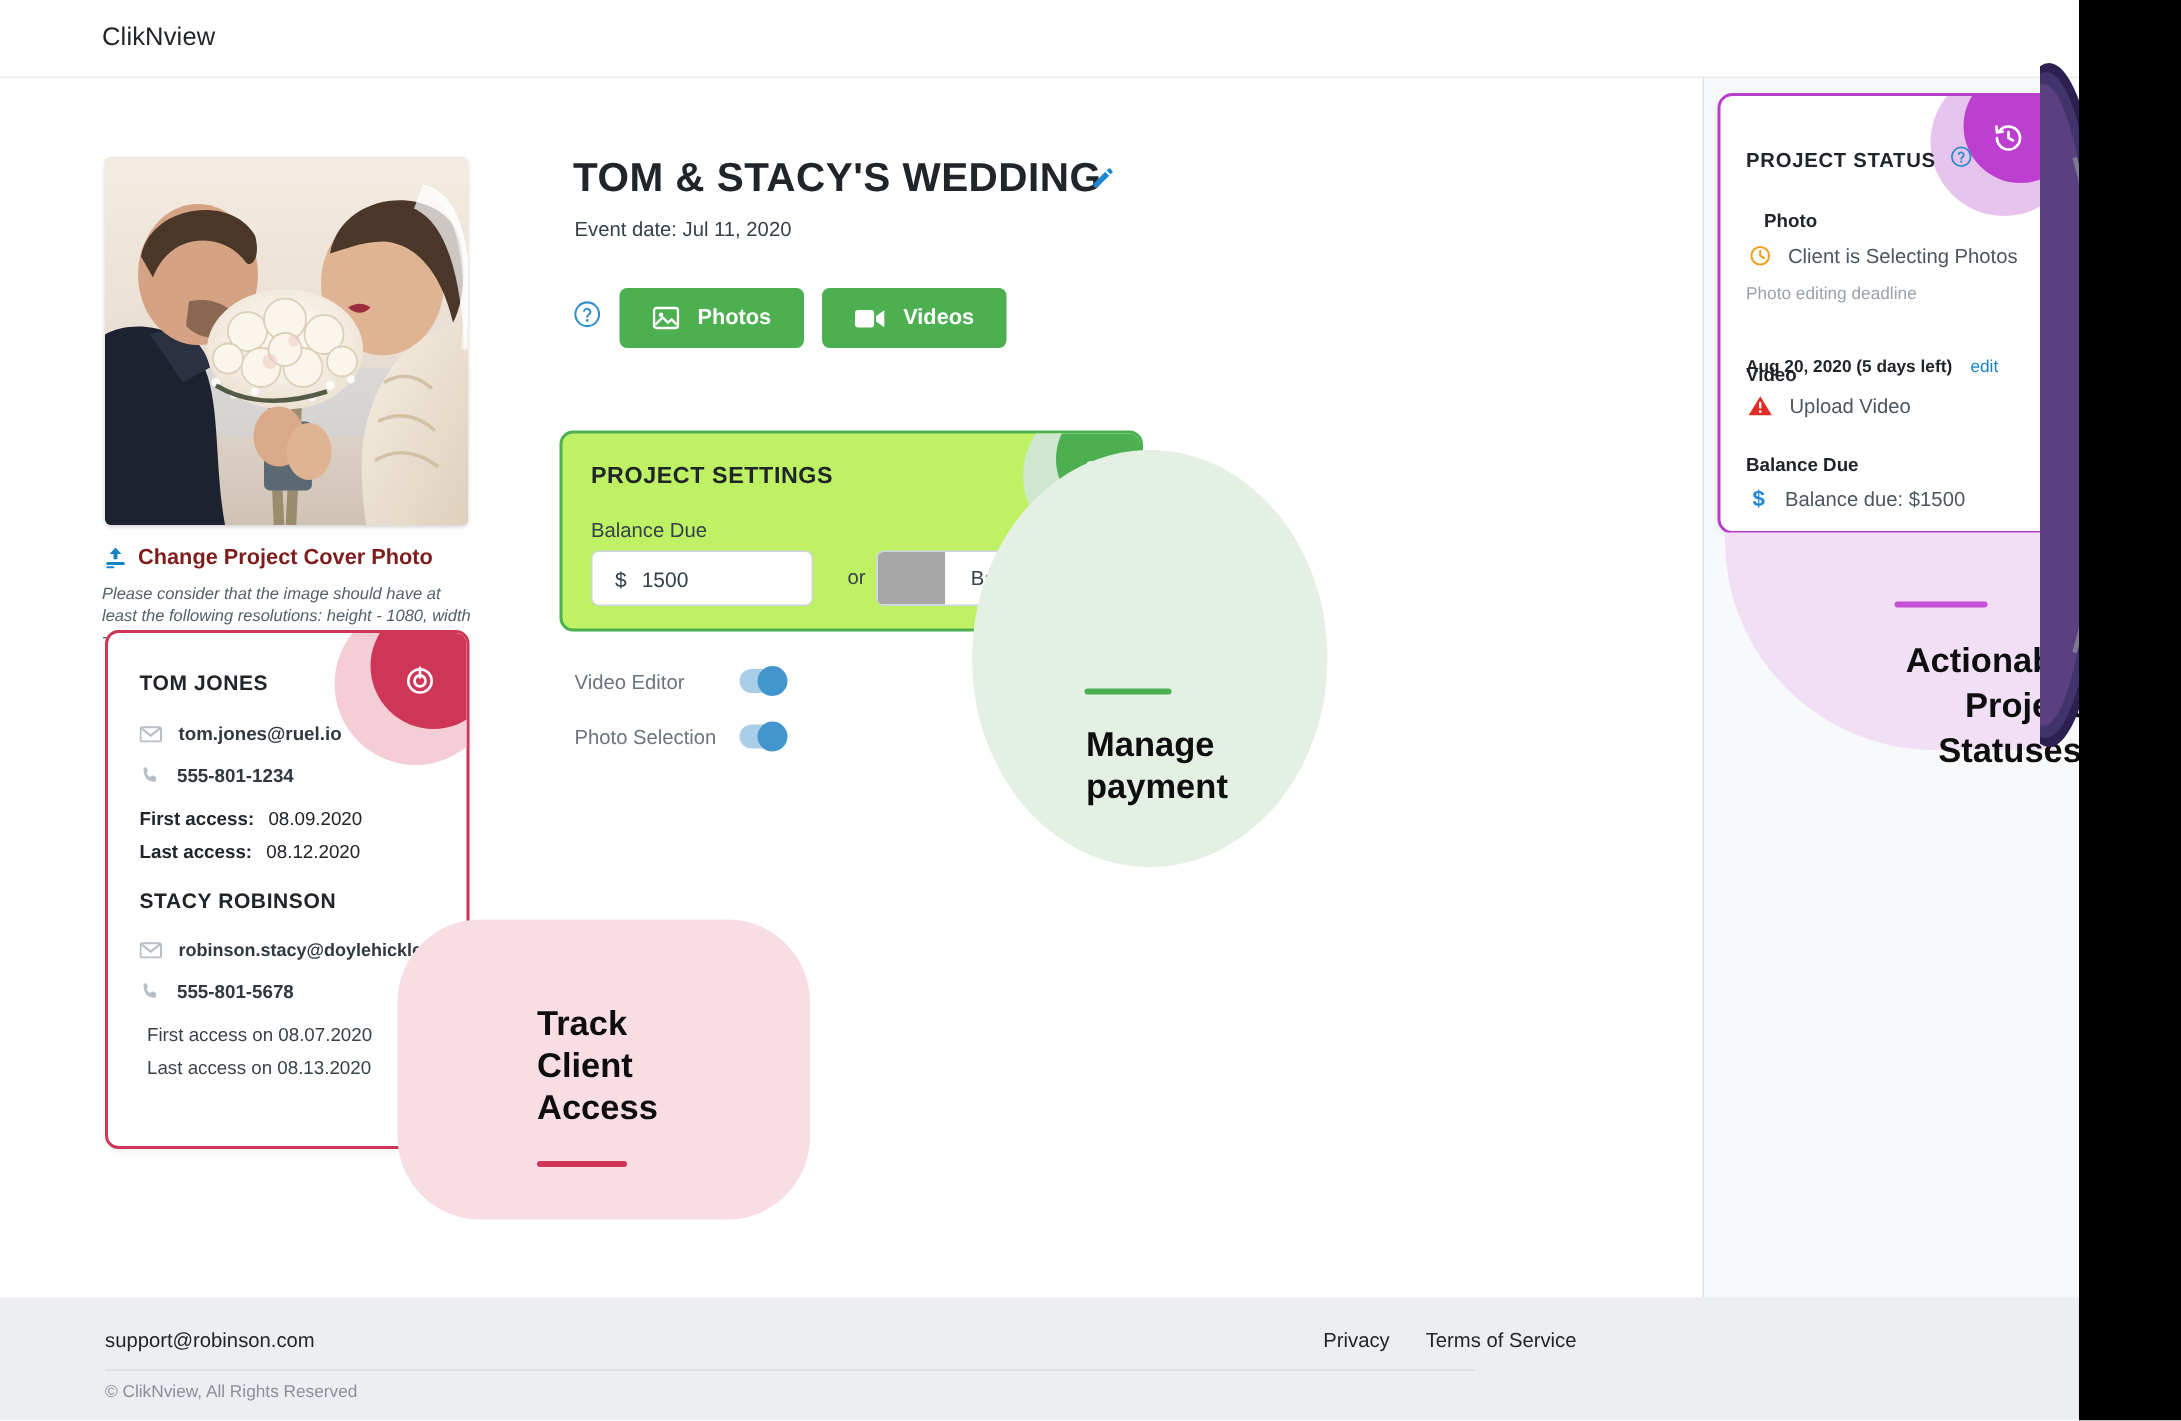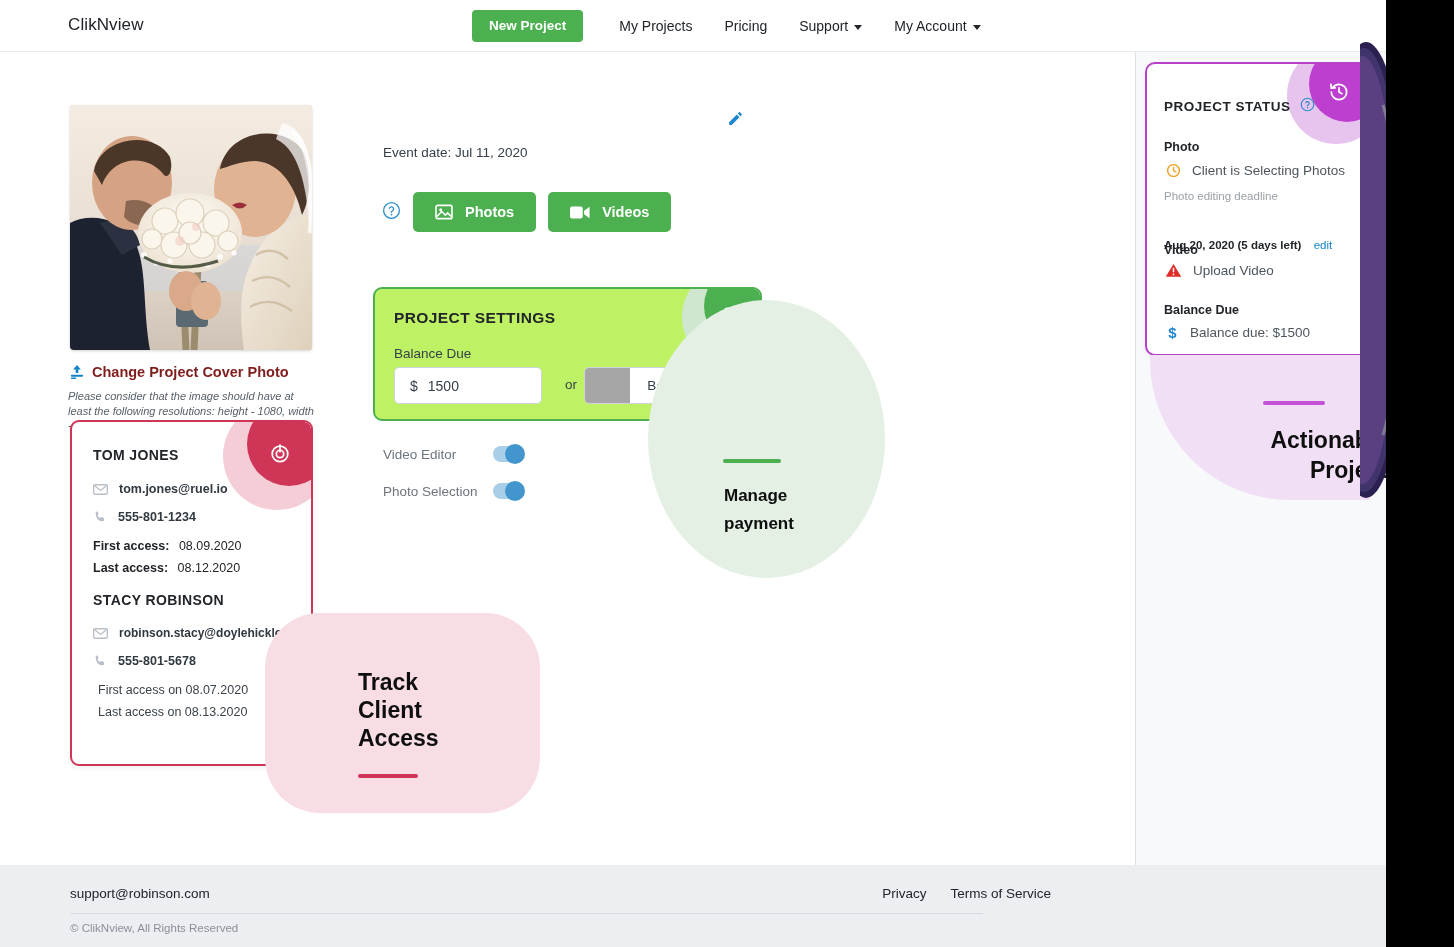--- a/index.html
+++ b/index.html
@@ -157,27 +157,20 @@
   .footer-rule { position:absolute; left:70px; top:913px; width:913px; height:1px; background:#d8dbe0;}
   .footer-copy { position:absolute; left:70px; top:922px; font-size:11.5px; color:#8a9099;}
 </style>
 </head>
 <body>
 
 <div id="root">
 
   <div class="navbar">
     <div class="brand">ClikNview</div>
-    <div class="nav-center">
-      <button class="btn-newproject">New Project</button>
-      <a class="nav-link first">My Projects</a>
-      <a class="nav-link">Pricing</a>
-      <a class="nav-link"><span>Support</span><i class="caret"></i></a>
-      <a class="nav-link"><span>My Account</span><i class="caret"></i></a>
-    </div>
   </div>
 
   <div class="main-col"></div>
   <div class="side-col"></div>
 
   <div class="blob blob-pay"></div>
   <div class="blob blob-track"></div>
   <div class="blob blob-status2"></div>
 
   <div class="cover">
@@ -305,20 +298,21 @@
     <div class="cc-row" style="position:absolute; left:21px; top:232px;">
       <svg width="14" height="14" viewBox="0 0 24 24" fill="#b8bfc6">
           <path d="M6.6 2.5c.8 0 1.4.5 1.7 1.2l1 2.4c.3.7.1 1.5-.5 1.9l-1 .8c1 2.1 2.6 3.8 4.8 4.8l.8-1c.5-.6 1.3-.8 2-.5l2.4 1c.7.3 1.2 1 1.2 1.7v2.3c0 1.1-.9 2-2 2C9.3 19.1 4.9 14.7 4.6 4.5c0-1.1.9-2 2-2z"></path>
         </svg>
       <span>555-801-5678</span>
     </div>
     <div class="cc-meta-light" style="position:absolute; left:26px; top:261px;">First access on 08.07.2020</div>
     <div class="cc-meta-light" style="position:absolute; left:26px; top:283px;">Last access on 08.13.2020</div>
   </div>
 
+  <div class="proj-title">TOM &amp; STACY'S WEDDING</div>
   <div class="edit-pencil">
     <svg width="17" height="17" viewBox="0 0 24 24" fill="#1e87cf">
       <path d="M3 17.3V21h3.7L17.6 10.1l-3.7-3.7L3 17.3zM20.7 7c.4-.4.4-1 0-1.4l-2.3-2.3a1 1 0 00-1.4 0l-1.8 1.8 3.7 3.7L20.7 7z"></path>
     </svg>
   </div>
   <div class="event-date">Event date: Jul 11, 2020</div>
 
   <div class="media-row">
     <span class="help-circle">
       <svg width="19" height="19" viewBox="0 0 24 24" fill="none" stroke="#2e8ecb" stroke-width="1.7">
@@ -392,21 +386,21 @@
       <span>PROJECT STATUS</span>
       <span>
         <svg width="15" height="15" viewBox="0 0 24 24" fill="none" stroke="#2e8ecb" stroke-width="1.9">
           <circle cx="12" cy="12" r="10"></circle>
           <path d="M9.3 9.2a2.8 2.8 0 015.4 1c0 1.9-2.7 2.1-2.7 4" stroke-linecap="round"></path>
           <circle cx="12" cy="17.2" r="1.15" fill="#2e8ecb" stroke="none"></circle>
         </svg>
       </span>
     </div>
 
-    <div class="sp-section" style="top:76px;">Photo</div>
+    <div class="sp-section" style="top:76px;margin-left:12px;">Photo</div>
     <div class="sp-item" style="left:19px; top:99px;">
       <svg width="15" height="15" viewBox="0 0 24 24" fill="none" stroke="#f0a01e" stroke-width="2.2" stroke-linecap="round">
         <circle cx="12" cy="12" r="9.4"></circle>
           <path d="M12 6.6 L12 12 L16 14.4"></path>
       </svg>
       <span>Client is Selecting Photos</span>
     </div>
     <div class="sp-sub" style="top:126px;">Photo editing deadline</div>
     <div class="sp-deadline" style="top:143px;">
       <span>Aug 20, 2020 (5 days left)</span>
@@ -433,29 +427,30 @@
   </div>
 
   <div class="ann-text" style="left:358px; top:668px; font-size:23px; line-height:28px;">
     <div>Track</div>
     <div>Client</div>
     <div>Access</div>
   </div>
   <div class="ann-rule" style="left:358px; top:774px; width:60px; background:#cf3556;"></div>
 
   <div class="ann-rule" style="left:723px; top:459px; width:58px; background:#4cb050;"></div>
-  <div class="ann-text" style="left:724px; top:482px; font-size:17px; line-height:28px;">
+  <div class="ann-text" style="left:724px; top:482px; font-size:23px; line-height:28px;">
     <div>Manage</div>
     <div>payment</div>
   </div>
 
   <div class="ann-rule" style="left:1263px; top:401px; width:62px; background:#c451d6;"></div>
   <div class="ann-text" style="left:1160px; top:425px; width:228px; font-size:23px; line-height:30px; text-align:right;">
     <div>Actionable</div>
     <div>Project</div>
+    <div>Statuses</div>
   </div>
 
   <div class="footer"></div>
   <div class="footer-email">support@robinson.com</div>
   <div class="footer-links">
     <a>Privacy</a>
     <a>Terms of Service</a>
   </div>
   <div class="footer-rule"></div>
   <div class="footer-copy">© ClikNview, All Rights Reserved</div>

